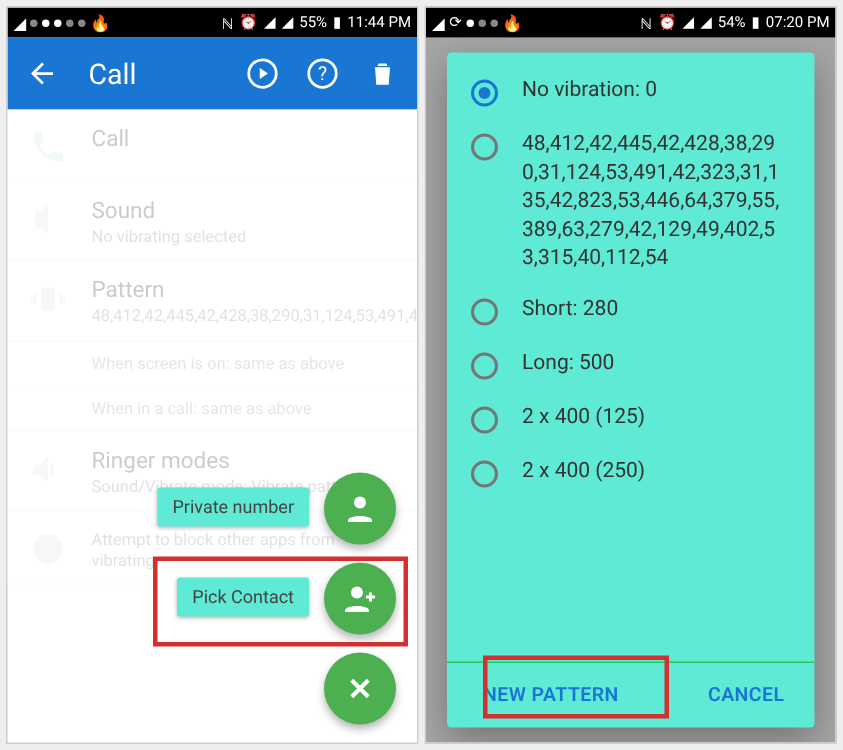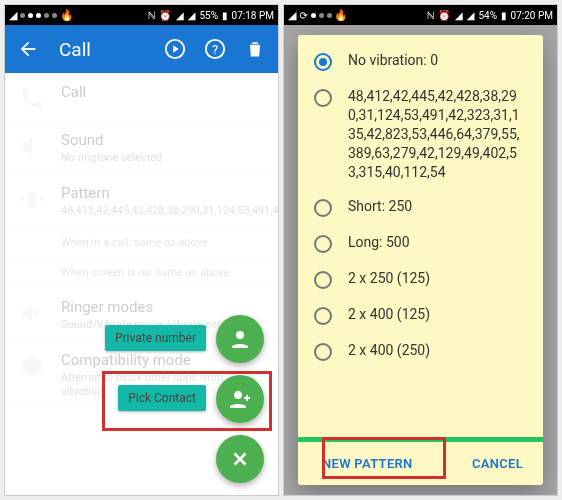--- a/index.html
+++ b/index.html
@@ -29,38 +29,38 @@
   .section .sicon { position: absolute; left: 14px; top: 12px; width: 26px; height: 26px; color: #bbb; }
   .section .label { font-size: 15px; color: #333; }
   .section .sub { font-size: 11px; color: #888; line-height: 1.3; margin-top: 2px; }
   .subrow { padding: 8px 12px 8px 56px; font-size: 11px; color: #999; border-bottom: 1px solid #eee; }
 
   
   .fab { position: absolute; right: 14px; width: 48px; height: 48px; border-radius: 50%; background: #4caf50; display: flex; align-items: center; justify-content: center; color: #fff; box-shadow: 0 3px 6px rgba(0,0,0,.3); z-index: 5; cursor:pointer; }
   .fab.close { background: #4caf50; bottom: 12px; }
   .fab.pick { bottom: 72px; }
   .fab.private { bottom: 132px; }
-  .fab-label { position: absolute; right: 72px; background: #14b8a6; padding: 6px 10px; font-size: 12px; color: #444; box-shadow: 0 1px 3px rgba(0,0,0,.3); border-radius: 2px; z-index: 5; }
+  .fab-label { position: absolute; right: 72px; background: #5eead4; padding: 6px 10px; font-size: 12px; color: #444; box-shadow: 0 1px 3px rgba(0,0,0,.3); border-radius: 2px; z-index: 5; }
   .lbl-pick { bottom: 84px; }
   .lbl-private { bottom: 144px; }
 
   .highlight-box { position: absolute; border: 3px solid #d32f2f; z-index: 10; pointer-events: none; }
   .hl-left { bottom: 64px; right: 6px; width: 170px; height: 60px; }
   .hl-right { bottom: 6px; left: 24px; width: 124px; height: 42px; }
 
   
   .scrim { position: absolute; inset: 20px 0 0 0; background: rgba(0,0,0,.35); }
-  .dialog { position: absolute; left: 14px; right: 14px; top: 30px; bottom: 10px; background: #fef9c3; border-radius: 3px; box-shadow: 0 8px 24px rgba(0,0,0,.3); display: flex; flex-direction: column; overflow: hidden; }
+  .dialog { position: absolute; left: 14px; right: 14px; top: 30px; bottom: 10px; background: #5eead4; border-radius: 3px; box-shadow: 0 8px 24px rgba(0,0,0,.3); display: flex; flex-direction: column; overflow: hidden; }
   .options { flex: 1; overflow-y: hidden; padding: 8px 0; }
   .opt { display: flex; align-items: flex-start; padding: 8px 16px; gap: 16px; cursor:pointer; }
   .radio { flex: 0 0 18px; width: 18px; height: 18px; border: 2px solid #757575; border-radius: 50%; margin-top: 2px; position: relative; }
   .radio.sel { border-color: #1976d2; }
   .radio.sel::after { content: ''; position: absolute; inset: 3px; background: #1976d2; border-radius: 50%; }
   .opt-label { font-size: 14px; color: #333; line-height: 1.35; word-break: break-all; }
-  .dialog-actions { border-top: 5px solid #22c55e; display: flex; justify-content: flex-end; gap: 8px; padding: 10px 12px; }
+  .dialog-actions { border-top: 1px solid #22c55e; display: flex; justify-content: flex-end; gap: 8px; padding: 10px 12px; }
   .dlg-btn { color: #1976d2; font-size: 13px; font-weight: 600; letter-spacing: .3px; cursor: pointer; padding: 4px 8px; }
   .dlg-btn.new { margin-right: auto; margin-left: 4px; }
 </style>
 </head>
 <body>
 
 <div class="screens">
 
   <div class="phone">
     <div class="status-bar">
@@ -73,21 +73,21 @@
         <span class="dot"></span>
         <span class="flame">🔥</span>
       </div>
       <div class="status-right">
         <span>ℕ</span>
         <span>⏰</span>
         <span class="signal">◢</span>
         <span class="wifi">◢</span>
         <span>55%</span>
         <span>▮</span>
-        <span>07:18 PM</span>
+        <span>11:44 PM</span>
       </div>
     </div>
 
     <div class="app-bar">
       <div class="icon-btn">
         <svg viewBox="0 0 24 24" width="22" height="22" fill="#fff">
             <path d="M20 11H7.8l5.6-5.6L12 4l-8 8 8 8 1.4-1.4L7.8 13H20z"></path>
           </svg>
       </div>
       <div class="title">Call</div>
@@ -122,54 +122,53 @@
         <div class="label">Call</div>
       </div>
 
       <div class="section">
         <div class="sicon">
           <svg viewBox="0 0 24 24" width="26" height="26" fill="#ddd">
               <path d="M12 3l-4 4H4v10h4l4 4V3z"></path>
             </svg>
         </div>
         <div class="label">Sound</div>
-        <div class="sub">No ringtone selected</div>
+        <div class="sub">No vibrating selected</div>
       </div>
 
       <div class="section">
         <div class="sicon">
           <svg viewBox="0 0 24 24" width="26" height="26" fill="#ddd">
               <rect x="8" y="5" width="8" height="14" rx="1"></rect>
               <path d="M4 9v6M2 11v2M20 9v6M22 11v2" stroke="#ddd" stroke-width="2"></path>
             </svg>
         </div>
         <div class="label">Pattern</div>
         <div class="sub">48,412,42,445,42,428,38,290,31,124,53,491,42,323,31,135,42,823,53,446,64,379,55,389,63,279,42,129,49,402,53,315,40,112,54</div>
       </div>
 
+      <div class="subrow">When screen is on: same as above</div>
       <div class="subrow">When in a call: same as above</div>
-      <div class="subrow">When screen is on: same as above</div>
 
       <div class="section">
         <div class="sicon">
           <svg viewBox="0 0 24 24" width="26" height="26" fill="#ddd">
               <path d="M3 9v6h4l5 5V4L7 9H3zm13 3c0-1.8-1-3.3-2.5-4v8c1.5-.7 2.5-2.2 2.5-4z"></path>
             </svg>
         </div>
         <div class="label">Ringer modes</div>
         <div class="sub">Sound/Vibrate mode: Vibrate pattern</div>
       </div>
 
       <div class="section">
         <div class="sicon">
           <svg viewBox="0 0 24 24" width="26" height="26" fill="#ddd">
               <circle cx="12" cy="12" r="9"></circle>
             </svg>
         </div>
-        <div class="label">Compatibility mode</div>
         <div class="sub">Attempt to block other apps from vibrating</div>
       </div>
 
       <div class="dim-layer"></div>
     </div>
 
     <div class="fab-label lbl-private">Private number</div>
     <div class="fab private">
       <svg viewBox="0 0 24 24" width="24" height="24" fill="#fff">
           <circle cx="12" cy="8" r="4"></circle>
@@ -223,29 +222,25 @@
           <div class="opt">
             <div class="radio sel"></div>
             <div class="opt-label">No vibration: 0</div>
           </div>
           <div class="opt">
             <div class="radio"></div>
             <div class="opt-label">48,412,42,445,42,428,38,290,31,124,53,491,42,323,31,135,42,823,53,446,64,379,55,389,63,279,42,129,49,402,53,315,40,112,54</div>
           </div>
           <div class="opt">
             <div class="radio"></div>
-            <div class="opt-label">Short: 250</div>
+            <div class="opt-label">Short: 280</div>
           </div>
           <div class="opt">
             <div class="radio"></div>
             <div class="opt-label">Long: 500</div>
-          </div>
-          <div class="opt">
-            <div class="radio"></div>
-            <div class="opt-label">2 x 250 (125)</div>
           </div>
           <div class="opt">
             <div class="radio"></div>
             <div class="opt-label">2 x 400 (125)</div>
           </div>
           <div class="opt">
             <div class="radio"></div>
             <div class="opt-label">2 x 400 (250)</div>
           </div>
           <div class="opt"></div>

